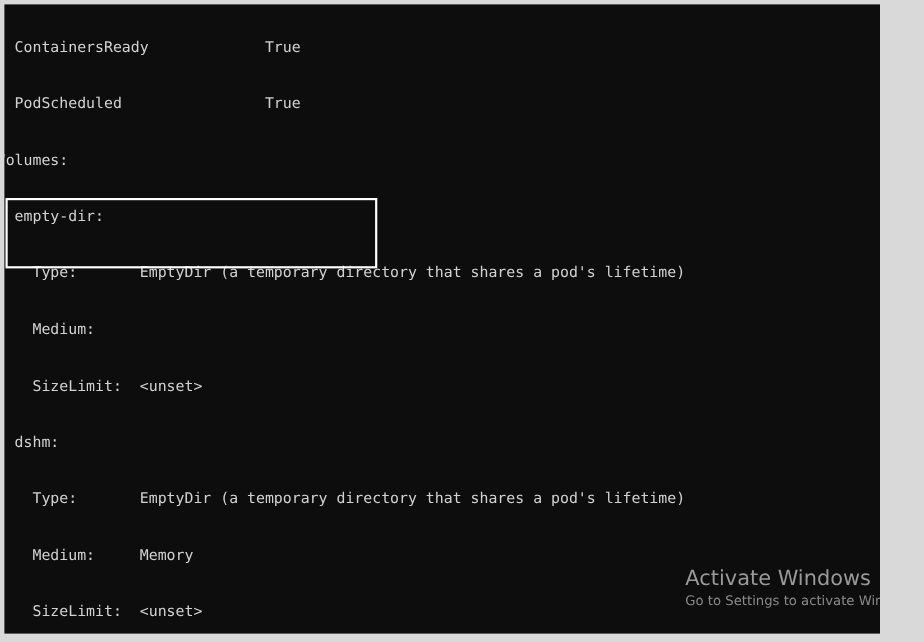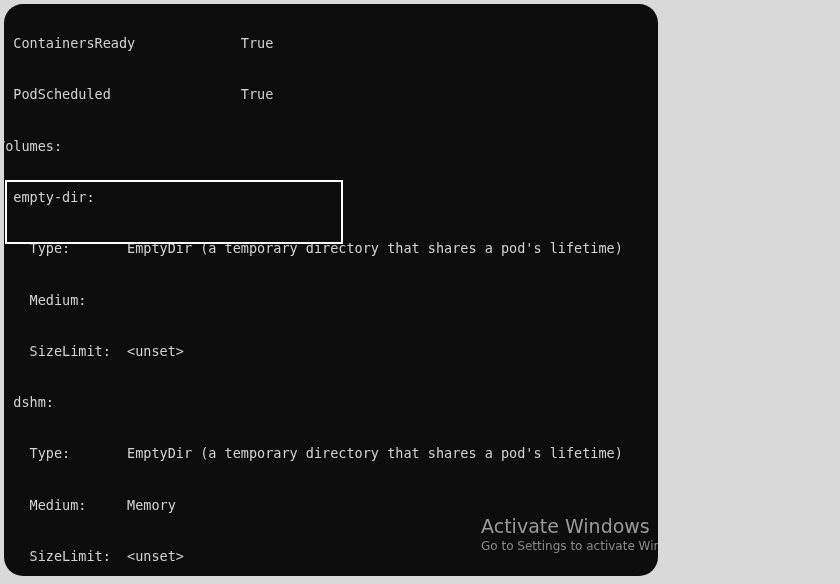--- a/index.html
+++ b/index.html
@@ -19,25 +19,24 @@
     position: absolute;
     left: 0; top: 0;
     width: 840px;
     height: 584px;
     background: #d9d9d9;
   }
   #terminal {
     position: absolute;
     left: 4px;
     top: 4px;
-    width: 654px;
+    width: 796px;
     height: 572px;
     background: #0d0d0d;
     overflow: hidden;
-    border-radius: 19px;
   }
   
   #scroller {
     position: absolute;
     left: -7px;
     top: -3px;
     width: 1600px;
     white-space: pre;
     font-family: "DejaVu Sans Mono", "Liberation Mono", monospace;
     font-size: 13.5px;

